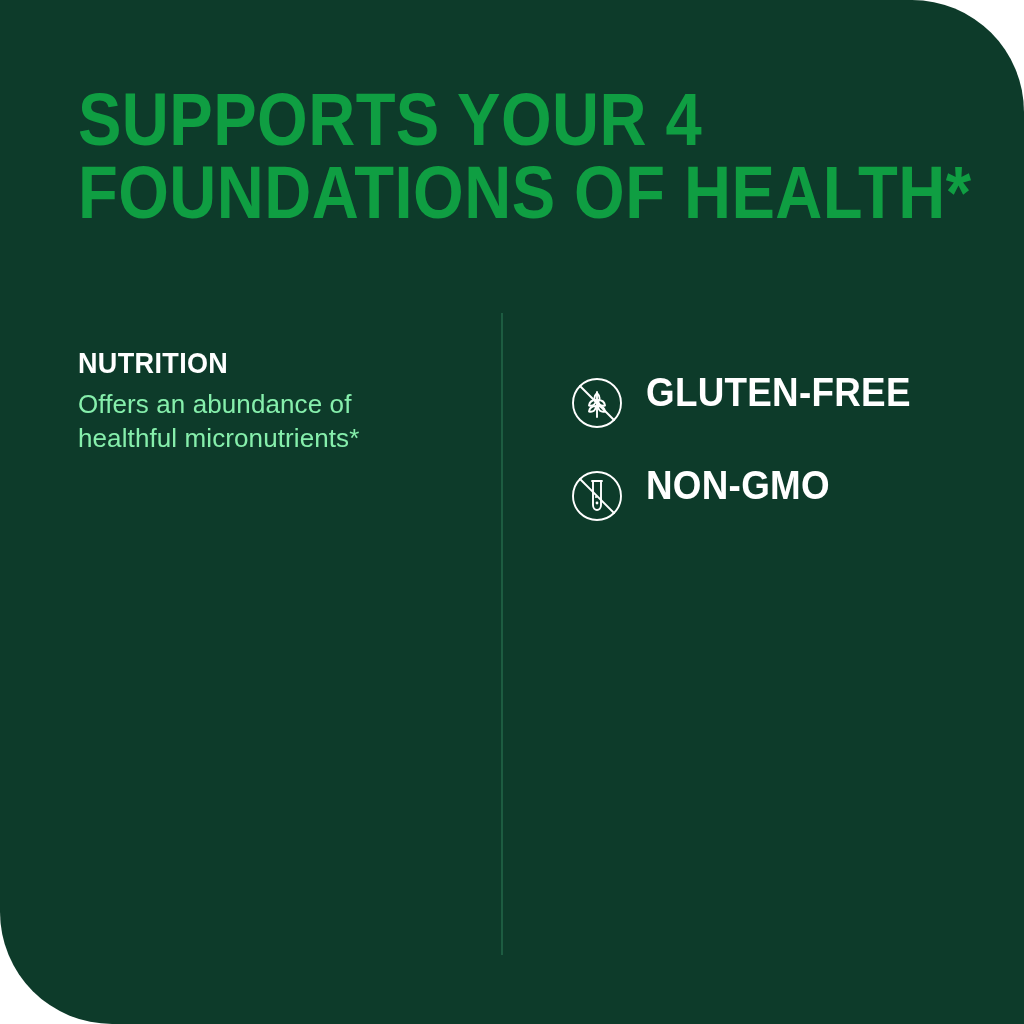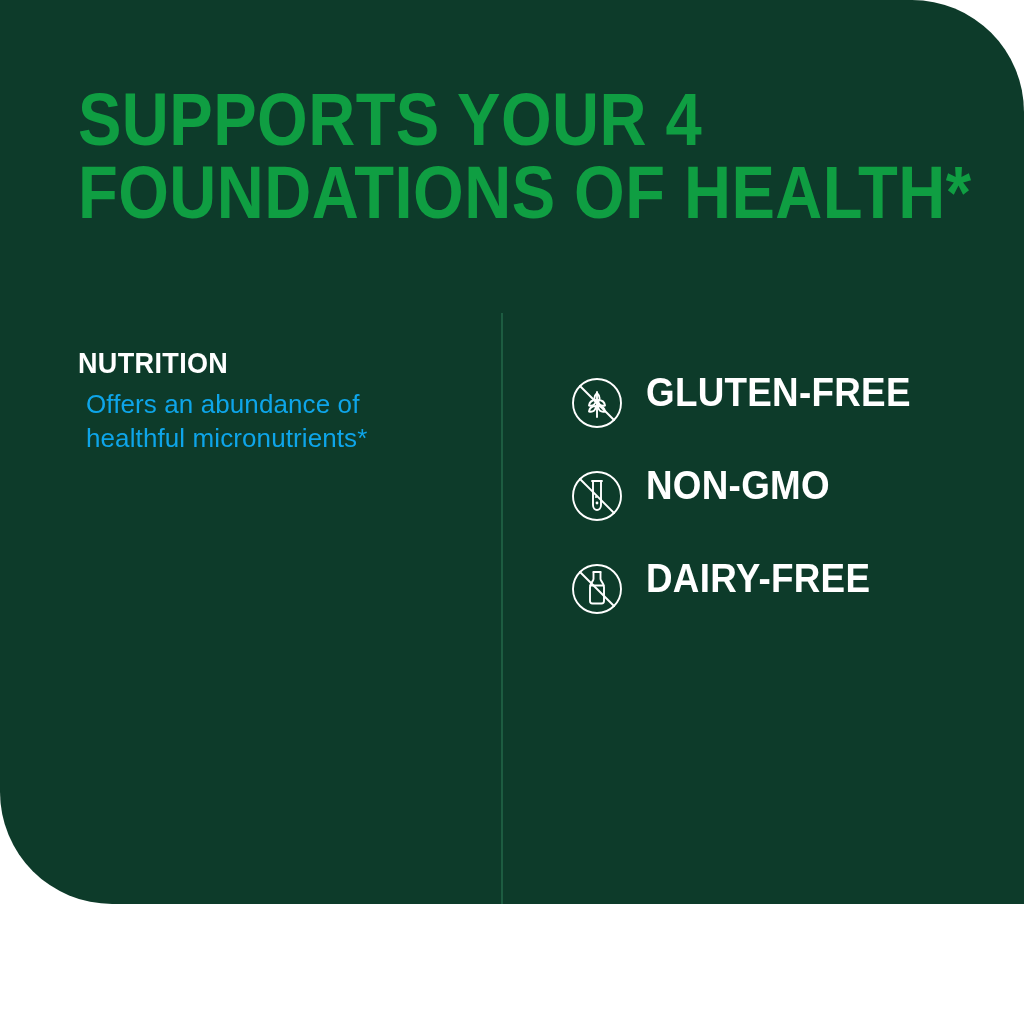--- a/index.html
+++ b/index.html
@@ -10,21 +10,21 @@
   body {
     width: 1024px;
     height: 1024px;
     overflow: hidden;
     font-family: "Liberation Sans", sans-serif;
   }
 
   .panel {
     position: relative;
     width: 1024px;
-    height: 904px;
+    height: 1024px;
     box-sizing: border-box;
     background: #0d3b2a;
     border-top-right-radius: 112px;
     border-bottom-left-radius: 112px;
     overflow: hidden;
   }
 
   
   .headline {
     position: absolute;
@@ -68,28 +68,27 @@
     font-weight: 700;
     font-size: 30px;
     line-height: 1.0;
     letter-spacing: 0.4px;
     transform: scaleX(0.9);
     transform-origin: left center;
     text-transform: uppercase;
     margin-bottom: 9px;
   }
   .found-desc {
-    color: #0ea5e9;
+    color: #86efac;
     font-family: "Liberation Sans", sans-serif;
     font-weight: 400;
     font-size: 26px;
     line-height: 1.32;
     letter-spacing: 0.1px;
     white-space: pre-line;
-    margin-left: 8px;
   }
 
   
   .right-col {
     position: absolute;
     left: 566px;
     top: 372px;
     width: 420px;
   }
   .badge-row {
@@ -173,28 +172,16 @@
           <line x1="14" y1="14" x2="48" y2="48"></line>
           <path d="M26 16 L36 16"></path>
           <path d="M27 16 L27 40 C27 43 29 45 31 45 C33 45 35 43 35 40 L35 16"></path>
           <circle cx="31" cy="38" r="1.4" fill="#ffffff" stroke="none"></circle>
           <circle cx="30" cy="32" r="1.1" fill="#ffffff" stroke="none"></circle>
         </svg>
       </span>
       <span class="badge-label">NON-GMO</span>
     </div>
 
-    <div class="badge-row">
-      <span class="badge-icon">
-        <svg viewBox="0 0 62 62" fill="none" stroke="#ffffff" stroke-width="1.9" stroke-linecap="round" stroke-linejoin="round">
-          <circle cx="31" cy="31" r="24"></circle>
-          <line x1="14" y1="14" x2="48" y2="48"></line>
-          <path d="M27.5 14 L34.5 14"></path>
-          <path d="M27.5 14 L27.5 21 C27.5 23 24 25.5 24 29 L24 43 C24 44.5 25 45.5 26.5 45.5 L35.5 45.5 C37 45.5 38 44.5 38 43 L38 29 C38 25.5 34.5 23 34.5 21 L34.5 14"></path>
-          <path d="M24.3 27.5 L37.7 27.5"></path>
-        </svg>
-      </span>
-      <span class="badge-label">DAIRY-FREE</span>
-    </div>
 
   </div>
 
 </div>
 
 </body></html>

